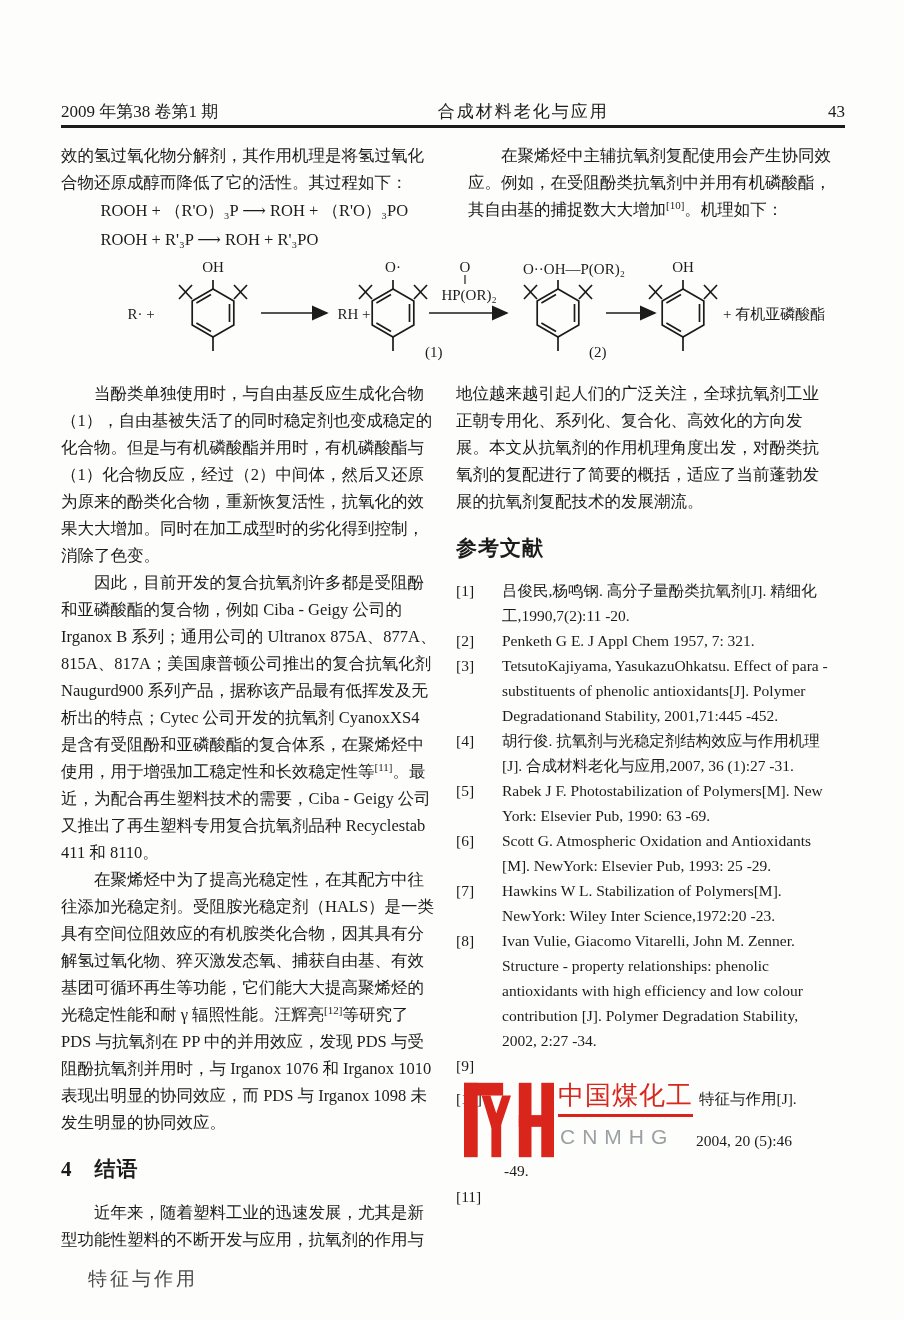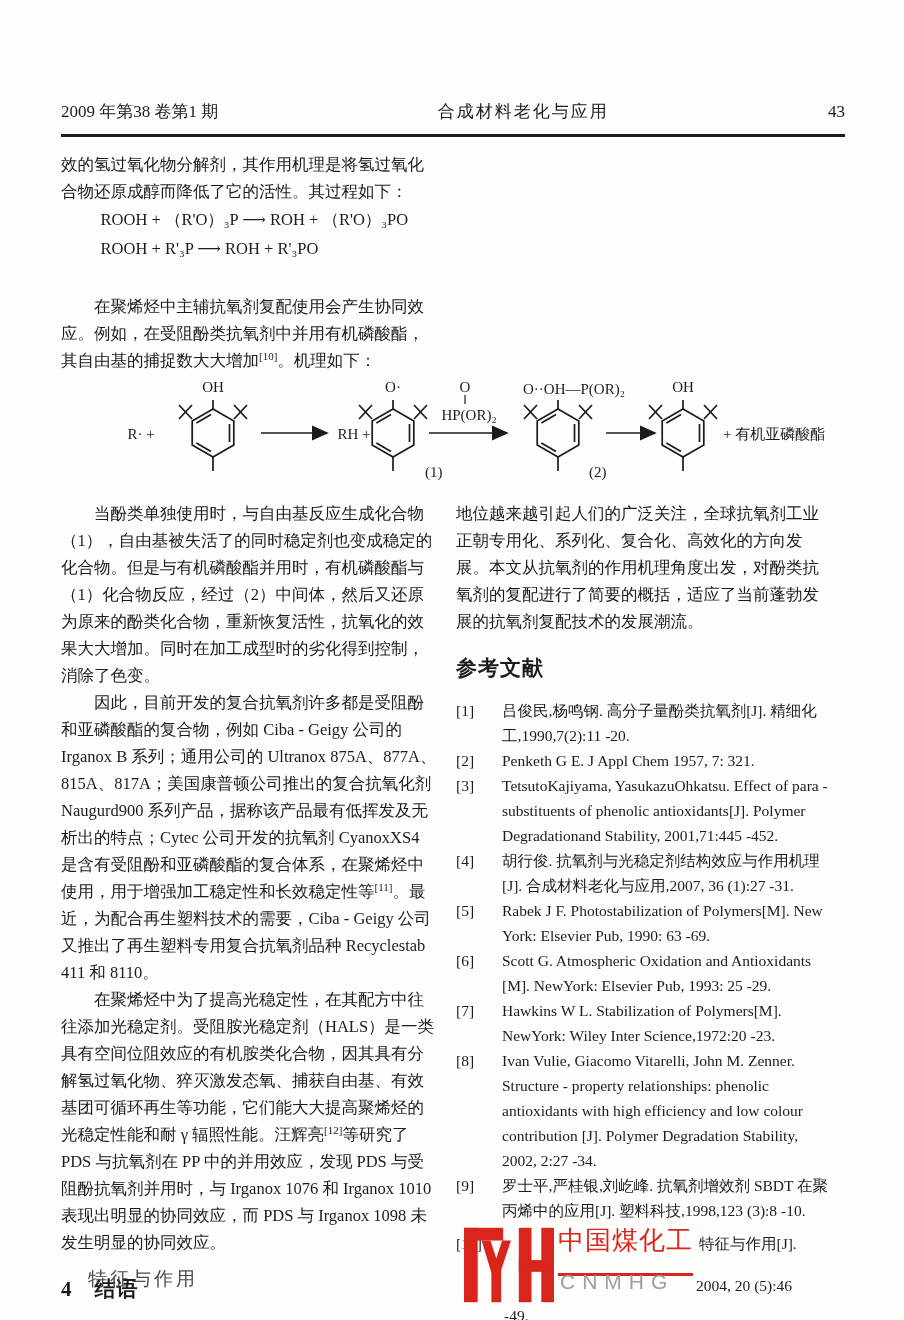--- a/index.html
+++ b/index.html
@@ -4,25 +4,25 @@
 <style>
   html,body{margin:0;padding:0;background:#e8e8e8;}
   .page{
     position:relative;width:904px;height:1320px;margin:0 auto;
     background:#fdfdfb;color:#1b1b1b;overflow:hidden;
     font-family:"Liberation Serif","DejaVu Serif",serif;
     font-size:16.5px;line-height:27px;
   }
   .header{
     display:flex;justify-content:space-between;align-items:baseline;
-    margin:98px 59px 0 61px;padding-bottom:9px;
+    margin:98px 59px 0 61px;padding-bottom:0;
     border-bottom:3px solid #1c1c1c;font-size:17px;
   }
   .header .jtitle{letter-spacing:2px;text-align:right;}
-  .cols{display:flex;gap:30px;margin:14px 59px 0 61px;flex-direction:column;}
+  .cols{display:flex;gap:30px;margin:14px 59px 0 61px;}
   .col{width:377px;}
   .indent{text-indent:2em;}
   p{margin:0;}
   .formula{padding-left:2.4em;line-height:29px;font-size:16.5px;white-space:nowrap;}
   .scheme-wrap{margin:4px 55px 0 61px;}
   .scheme-wrap svg{display:block;}
   .scheme-text{font-size:15px;font-family:"Liberation Serif","DejaVu Serif",serif;fill:#1b1b1b;}
   .scheme-small{font-size:13px;}
   .main{display:flex;gap:18px;margin:10px 59px 0 61px;}
   .h-sub{font-weight:bold;margin:6px 0 4px 0;}
@@ -30,21 +30,21 @@
   .refs{font-size:15.5px;line-height:25px;}
   .ref{display:flex;margin:0;}
   .ref-num{flex:0 0 46px;}
   .ref-text{flex:1;}
   .ref10{position:relative;height:104px;margin-top:2px;}
   .ref10 .num{position:absolute;left:0;top:6px;}
   .wm-logo{position:absolute;left:8px;top:0;}
   .wm-cn{
     position:absolute;left:102px;top:0px;color:#d9251c;
     font-size:26px;line-height:30px;letter-spacing:1px;
-    border-bottom:3px solid #d9251c;padding-bottom:18px;
+    border-bottom:3px solid #d9251c;padding-bottom:4px;
     font-family:"Liberation Sans","DejaVu Sans",sans-serif;
   }
   .wm-latin{
     position:absolute;left:104px;top:44px;color:#9aa0a4;
     font-size:21px;letter-spacing:7px;
     font-family:"Liberation Sans","DejaVu Sans",sans-serif;
   }
   .r10a{position:absolute;left:243px;top:6px;}
   .r10b{position:absolute;left:240px;top:48px;}
   .r10c{position:absolute;left:48px;top:78px;}
@@ -167,21 +167,20 @@
         <div class="ref">
             <span class="ref-num">[7]</span>
             <span class="ref-text">Hawkins W L.  Stabilization of Polymers[M]. NewYork: Wiley Inter Science,1972:20 -23.</span>
           </div>
         <div class="ref">
             <span class="ref-num">[8]</span>
             <span class="ref-text">Ivan Vulie, Giacomo Vitarelli, John M. Zenner. Structure - property relationships: phenolic antioxidants with high efficiency and low colour contribution [J]. Polymer Degradation Stability, 2002, 2:27 -34.</span>
           </div>
         <div class="ref">
             <span class="ref-num">[9]</span>
-            <span class="ref-text">罗士平,严桂银,刘屹峰. 抗氧剂增效剂 SBDT 在聚丙烯中的应用[J]. 塑料科技,1998,123 (3):8 -10.</span>
           </div>
 
         <div class="ref10">
           <span class="num">[10]</span>
 
           <svg class="wm-logo" width="90" height="80" viewBox="0 0 92 80">
             <g fill="#d9251c">
               <rect x="0" y="2" width="14" height="76"></rect>
               <rect x="0" y="2" width="40" height="13"></rect>
               <polygon points="18,15 27,15 33,33 39,15 48,15 37,48 28,48"></polygon>

